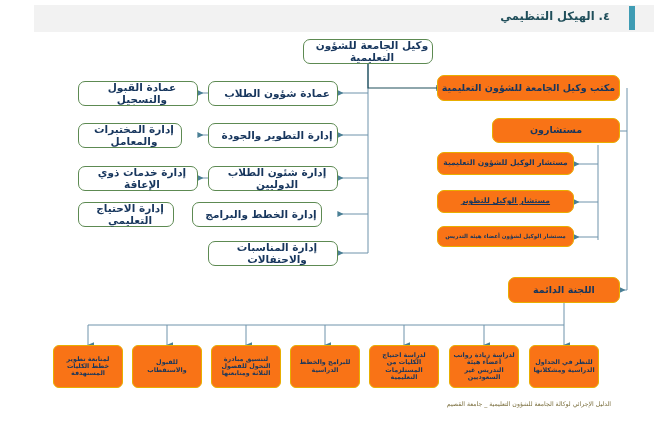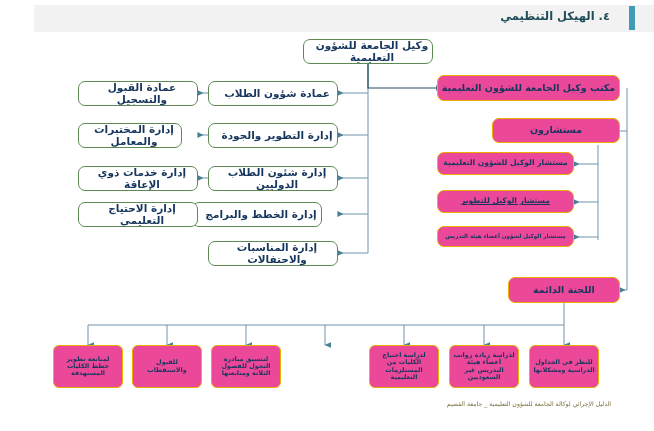--- a/index.html
+++ b/index.html
@@ -35,21 +35,21 @@
     position:absolute;box-sizing:border-box;
     display:flex;align-items:center;justify-content:center;
     text-align:center;border-radius:7px;
     line-height:1.12;
   }
   .node.green{
     background:#ffffff;border:1.1px solid #5d8a52;
     color:#17365d;font-weight:bold;font-size:10.5px;padding-left:8px;
   }
   .node.amber{
-    background:#ec4899;border:1.1px solid #e8ae00;
+    background:#f97316;border:1.1px solid #e8ae00;
     color:#17365d;font-weight:bold;font-size:9.5px;
   }
   .node.amber.small{font-size:7.6px;}
   .node.amber.tiny{font-size:5.6px;font-weight:bold;}
   .node.leaf{font-size:6.4px;border-radius:6px;padding:2px 3px;justify-content:center;}
   .node span{display:block;width:100%;}
 
   
   .footer-note{
     position:absolute;right:43px;top:400px;
@@ -136,21 +136,21 @@
 
   <div class="node green" style="left:78px;top:81px;width:120px;height:25px;">
     <span>عمادة القبول والتسجيل</span>
   </div>
   <div class="node green" style="left:78px;top:123px;width:104px;height:25px;">
     <span>إدارة المختبرات والمعامل</span>
   </div>
   <div class="node green" style="left:78px;top:166px;width:120px;height:25px;">
     <span>إدارة خدمات ذوي الإعاقة</span>
   </div>
-  <div class="node green" style="left:78px;top:202px;width:120px;height:25px;">
+  <div class="node green" style="left:78px;top:202px;width:96px;height:25px;">
     <span>إدارة الاحتياج التعليمي</span>
   </div>
 
   <div class="node amber" style="left:437px;top:75px;width:183px;height:26px;">
     <span>مكتب وكيل الجامعة للشؤون التعليمية</span>
   </div>
   <div class="node amber" style="left:492px;top:118px;width:128px;height:25px;">
     <span>مستشارون</span>
   </div>
   <div class="node amber small" style="left:437px;top:152px;width:137px;height:23px;">
@@ -168,20 +168,23 @@
 
   <div class="node amber leaf" style="left:53px;top:345px;width:70px;height:43px;">
     <span>لمتابعة تطوير خطط الكليات المستهدفة</span>
   </div>
   <div class="node amber leaf" style="left:132px;top:345px;width:70px;height:43px;">
     <span>للقبول والاستقطاب</span>
   </div>
   <div class="node amber leaf" style="left:211px;top:345px;width:70px;height:43px;">
     <span>لتنسيق مبادرة التحول للفصول الثلاثة ومتابعتها</span>
   </div>
+  <div class="node amber leaf" style="left:290px;top:345px;width:70px;height:43px;">
+    <span>للبرامج والخطط الدراسية</span>
+  </div>
   <div class="node amber leaf" style="left:369px;top:345px;width:70px;height:43px;">
     <span>لدراسة احتياج الكليات من المستلزمات التعليمية</span>
   </div>
   <div class="node amber leaf" style="left:449px;top:345px;width:70px;height:43px;">
     <span>لدراسة زيادة رواتب أعضاء هيئة التدريس غير السعوديين</span>
   </div>
   <div class="node amber leaf" style="left:529px;top:345px;width:70px;height:43px;">
     <span>للنظر في الجداول الدراسية ومشكلاتها</span>
   </div>
 

